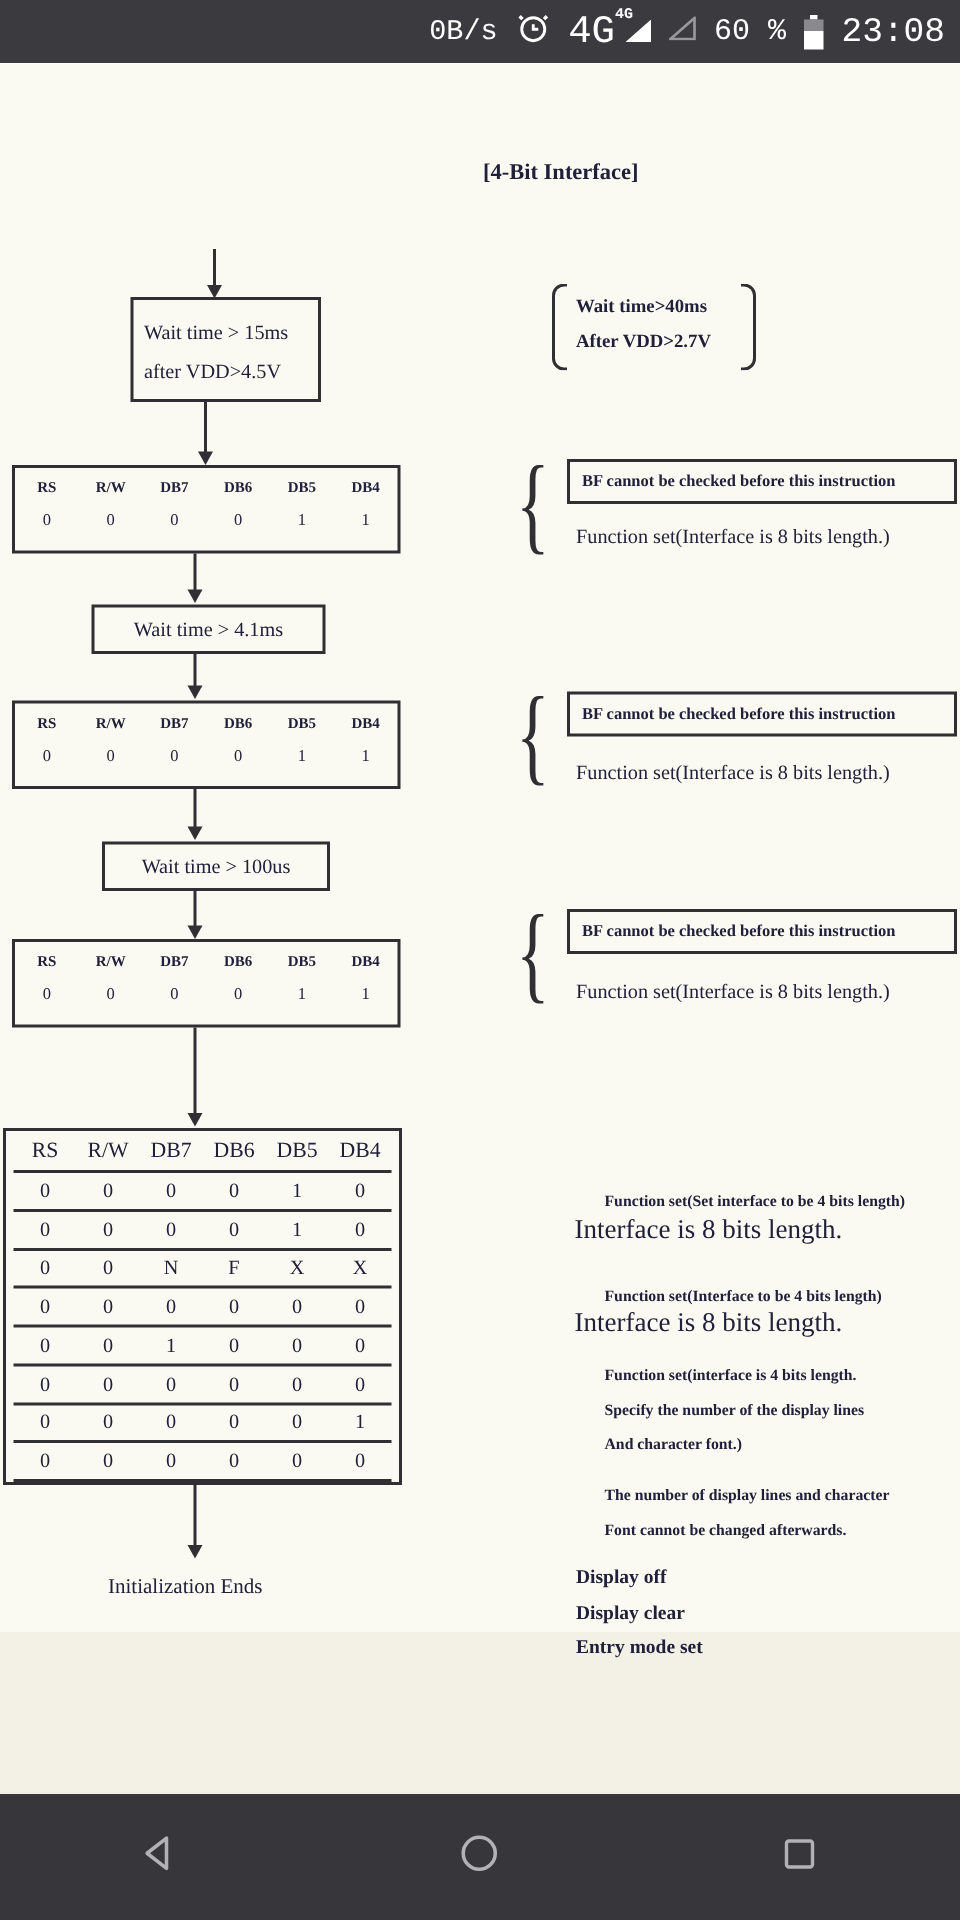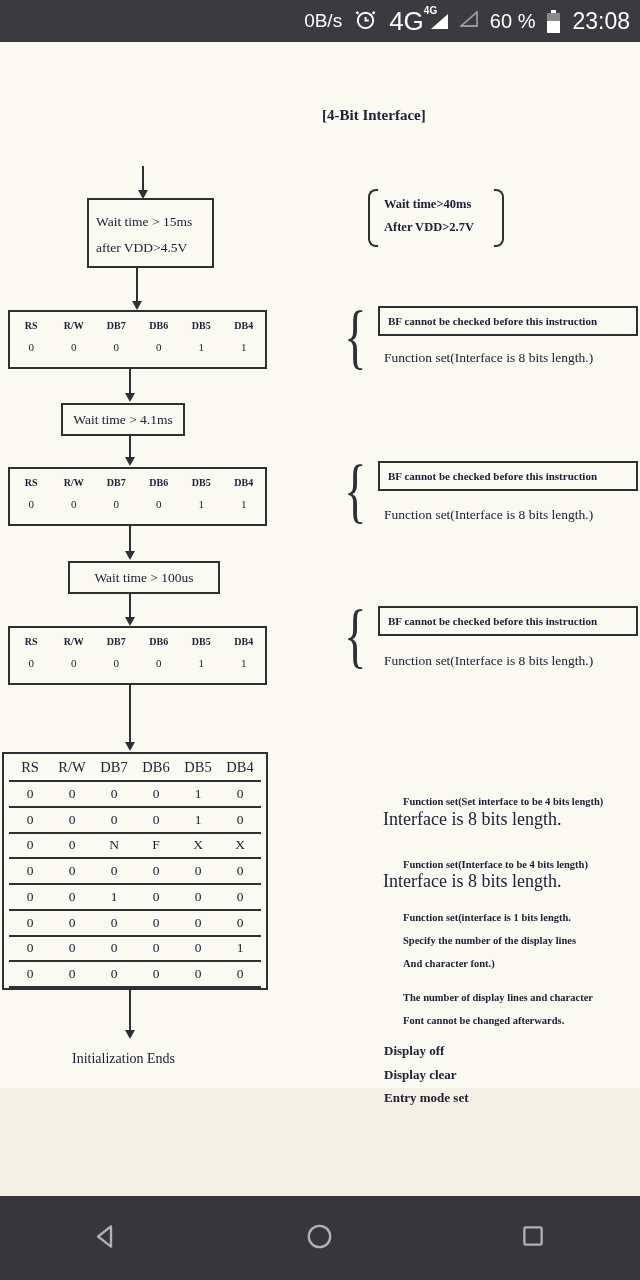--- a/index.html
+++ b/index.html
@@ -2,21 +2,21 @@
 <html><head>
 <meta charset="utf-8">
 <style>
   html,body{margin:0;padding:0;background:#111;}
   .screen{position:relative;width:640px;height:1280px;overflow:hidden;background:#f3f1e6;
           font-family:"Liberation Serif",serif;color:#20203a;}
   
   .status-bar{position:absolute;left:0;top:0;width:640px;height:42px;background:#3b3a3e;
               display:flex;align-items:center;justify-content:flex-end;gap:12px;
               padding-right:10px;box-sizing:border-box;
-              font-family:Liberation Sans, sans-serif;color:#ffffff;}
+              font-family:Liberation Mono, monospace;color:#ffffff;}
   .sb-speed{font-size:19px;}
   .sb-net{display:flex;align-items:flex-start;}
   .sb-net-label{font-size:26px;line-height:30px;}
   .net-stack{position:relative;width:24px;height:30px;}
   .net-badge{position:absolute;left:0;top:-1px;font-size:10px;font-weight:bold;}
   .net-tri{position:absolute;right:0;bottom:3px;}
   .sb-batt-pct{font-size:20px;}
   .batt{position:relative;width:13px;height:23px;}
   .batt .cap{position:absolute;left:4px;top:0;width:5px;height:3px;background:#fff;}
   .batt .body{position:absolute;left:0;top:3px;width:13px;height:20px;
@@ -142,21 +142,21 @@
           <span>1</span>
           <span>1</span>
       </div>
     </div>
 
     <div class="varrow" style="left:125px;top:327px;height:33px;">
         <i class="shaft"></i>
         <i class="head"></i>
       </div>
 
-    <div class="box ctr" style="left:61px;top:361px;width:124px;height:33px;font-size:13.5px;">Wait time &gt; 4.1ms</div>
+    <div class="box ctr" style="left:61px;top:361px;width:156px;height:33px;font-size:13.5px;">Wait time &gt; 4.1ms</div>
 
     <div class="varrow" style="left:125px;top:393px;height:31px;">
         <i class="shaft"></i>
         <i class="head"></i>
       </div>
 
     <div class="st" style="left:8px;top:425px;width:259px;height:59px;">
       <div class="st-h">
         <span>RS</span>
           <span>R/W</span>
@@ -313,21 +313,21 @@
     <div class="fs8" style="top:611px;">Function set(Interface is 8 bits length.)</div>
 
 
     <div class="abs smnote" style="left:384px;top:748px;">Function set(Set interface to be 4 bits length)</div>
     <div class="abs bignote" style="left:383px;top:767px;">Interface is 8 bits length.</div>
 
     <div class="abs smnote" style="left:384px;top:811px;">Function set(Interface to be 4 bits length)</div>
     <div class="abs bignote" style="left:383px;top:829px;">Interface is 8 bits length.</div>
 
     <div class="abs smnote" style="left:384px;top:864px;">
-      <div>Function set(interface is 1 bits length.</div>
+      <div>Function set(interface is 4 bits length.</div>
       <div>Specify the number of the display lines</div>
       <div>And character font.)</div>
     </div>
 
     <div class="abs smnote" style="left:384px;top:944px;">
       <div>The number of display lines and character</div>
       <div>Font cannot be changed afterwards.</div>
     </div>
 
     <div class="abs finals" style="left:384px;top:997px;">

